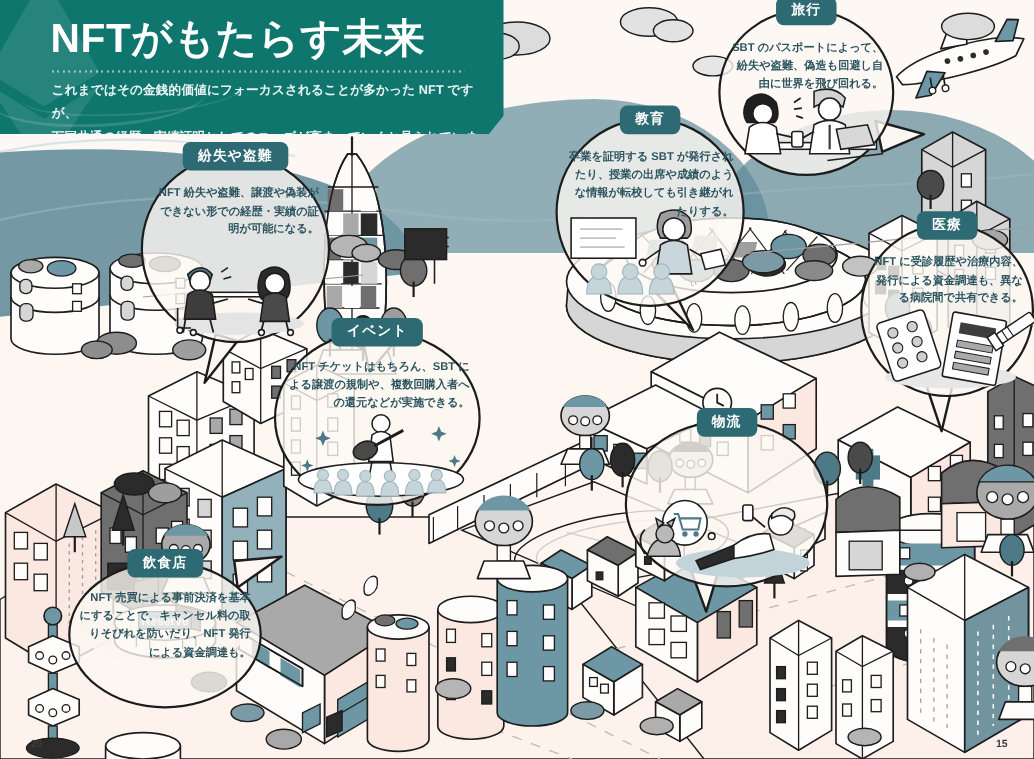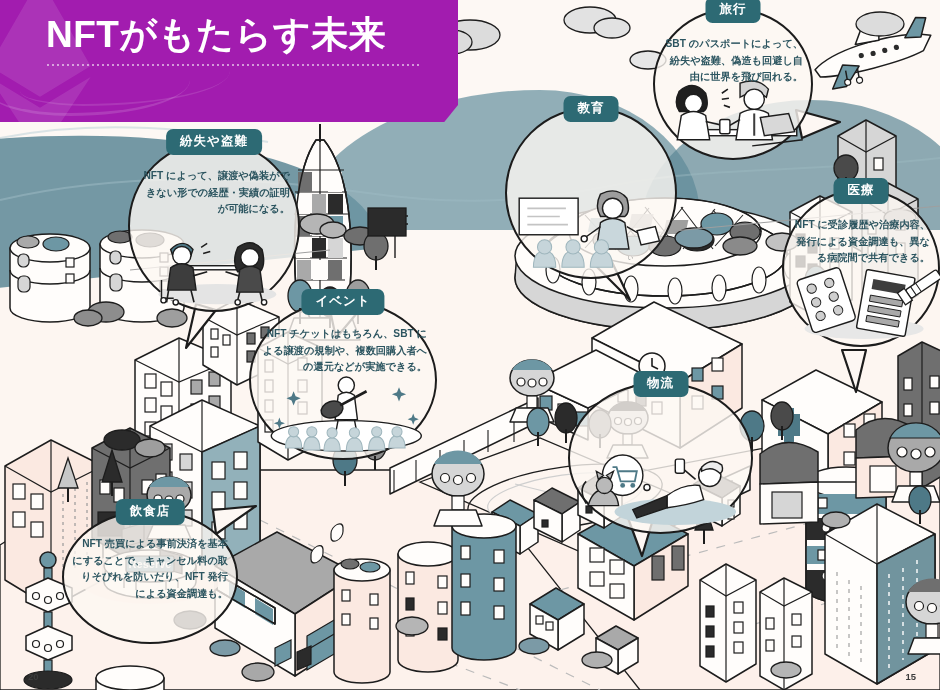--- a/index.html
+++ b/index.html
@@ -24,21 +24,21 @@
     border-radius:0 100% 0 0; transform:skewY(-6deg); background:#5c8795; }
   .hill.h2 { left:300px; top:90px; width:400px; height:140px;
     border-radius:60% 40% 0 0/100% 90% 0 0; background:#6c96a3; opacity:.75; }
   .hill.h3 { left:640px; top:100px; width:340px; height:130px;
     border-radius:50% 50% 0 0/100% 100% 0 0; background:#5c8795; opacity:.7; }
 
   
   #header {
     position:absolute; left:0; top:0;
     width:458px; height:122px;
-    background:#a21caf;
+    background:#0f766e;
     z-index:40;
     overflow:hidden;
     clip-path: polygon(0 0, 100% 0, 100% 86%, 97% 100%, 0 100%);
   }
   #header .eth-wm {
     position:absolute; left:-48px; top:-22px;
     width:176px; height:176px; opacity:.10;
   }
   #header .wave {
     position:absolute; left:-10px; bottom:6px; width:200px; height:60px;
@@ -89,21 +89,21 @@
   }
   .bubble .art { position:absolute; left:0; right:0; bottom:4px; height:52%; z-index:1; }
   .tail { position:absolute; z-index:29; }
 
   
   #b-career  { left:128px; top:140px;  width:172px; height:172px; }
   #b-event   { left:249px; top:300px;  width:188px; height:160px; }
   #b-food    { left:62px;  top:462px;  width:176px; height:134px;margin-top:48px; }
   #b-edu     { left:505px; top:107px;  width:172px; height:172px; }
   #b-travel  { left:653px; top:8px;    width:160px; height:152px; }
-  #b-medical { left:782px; top:189px;  width:158px; height:158px; }
+  #b-medical { left:782px; top:203px;  width:158px; height:158px; }
   #b-logi    { left:568px; top:382px;  width:185px; height:152px; }
 
   #b-event .body, #b-food .body, #b-logi .body { top:24px; }
 
   
   .pgnum {
     position:absolute; bottom:8px; color:#3c3c3c;
     font-size:9.5px; font-weight:bold; z-index:50;
   }
   #pg-left { left:28px; }
@@ -902,37 +902,41 @@
 
   <div id="header">
     <svg class="eth-wm" viewBox="0 0 100 160">
       <polygon points="50,0 96,80 50,108 4,80" fill="#ffffff"></polygon>
       <polygon points="50,118 96,90 50,160 4,90" fill="#ffffff"></polygon>
     </svg>
     <div class="wave"></div>
     <div class="wave2"></div>
     <div id="title">NFTがもたらす未来</div>
     <div id="title-rule"></div>
+    <div id="subtitle">
+      <span>これまではその金銭的価値にフォーカスされることが多かった NFT ですが、</span><br>
+      <span>万国共通の経歴・実績証明としてのニーズが高まっていくと見られています。</span>
+    </div>
   </div>
 
   <svg class="tail" style="left:0;top:0;width:940px;height:690px;">
     <g fill="#fdf7f3" stroke="#1c1c1c" stroke-width="2.2" stroke-linejoin="round">
       <path d="M196,304 L186,348 L216,310 Z"></path>
       <path d="M330,310 L368,300 L336,338 Z"></path>
       <path d="M213,510 L256,506 L216,534 Z"></path>
       <path d="M596,266 L630,300 L612,262 Z"></path>
       <path d="M796,110 L840,122 L802,138 Z"></path>
       <path d="M842,350 L856,392 L866,350 Z"></path>
       <path d="M628,518 L642,556 L654,516 Z"></path>
     </g>
   </svg>
 
   <div class="bubble" id="b-career">
     <div class="tag">紛失や盗難</div>
-    <div class="body">NFT によって、譲渡や偽装ができない形での経歴・実績の証明が可能になる。</div>
+    <div class="body">NFT 紛失や盗難、譲渡や偽装ができない形での経歴・実績の証明が可能になる。</div>
     <svg class="art" viewBox="0 0 172 86">
       <ellipse cx="86" cy="74" rx="58" ry="10" fill="#e4e4e4"></ellipse>
 
       <rect x="52" y="46" width="68" height="4" fill="#ffffff" stroke="#1d1d1d" stroke-width="1.4"></rect>
 
       <g stroke="#1d1d1d" stroke-width="1.4" fill="#ffffff">
         <path d="M40,30 q12,-12 22,0 l-2,6 q-9,-6 -18,0 Z" fill="#4e7987"></path>
         <circle cx="51" cy="36" r="9" fill="#ffffff"></circle>
         <path d="M40,48 q11,-8 22,0 l3,22 l-28,0 Z" fill="#3d3d3d"></path>
         <path d="M62,56 L76,52" stroke-width="1.6"></path>
@@ -993,20 +997,21 @@
     </svg>
   </div>
 
   <div class="bubble" id="b-food">
     <div class="tag">飲食店</div>
     <div class="body">NFT 売買による事前決済を基本にすることで、キャンセル料の取りそびれを防いだり、NFT 発行による資金調達も。</div>
   </div>
 
   <div class="bubble" id="b-edu">
     <div class="tag">教育</div>
+    <div class="body">卒業を証明する SBT が発行されたり、授業の出席や成績のような情報が転校しても引き継がれたりする。</div>
     <svg class="art" viewBox="0 0 172 86">
 
       <rect x="12" y="12" width="58" height="36" fill="#ffffff" stroke="#1d1d1d" stroke-width="1.4"></rect>
       <g stroke="#c4c4c4" stroke-width="1.6">
         <path d="M20,22 L58,22 M20,30 L52,30 M20,38 L60,38"></path>
       </g>
 
       <g stroke="#1d1d1d" stroke-width="1.4" fill="#ffffff">
         <path d="M92,8 q16,-8 26,4 q4,14 -2,18 l-24,0 q-6,-10 0,-22 Z" fill="#9d9d9d"></path>
         <circle cx="104" cy="22" r="10" fill="#ffffff"></circle>

